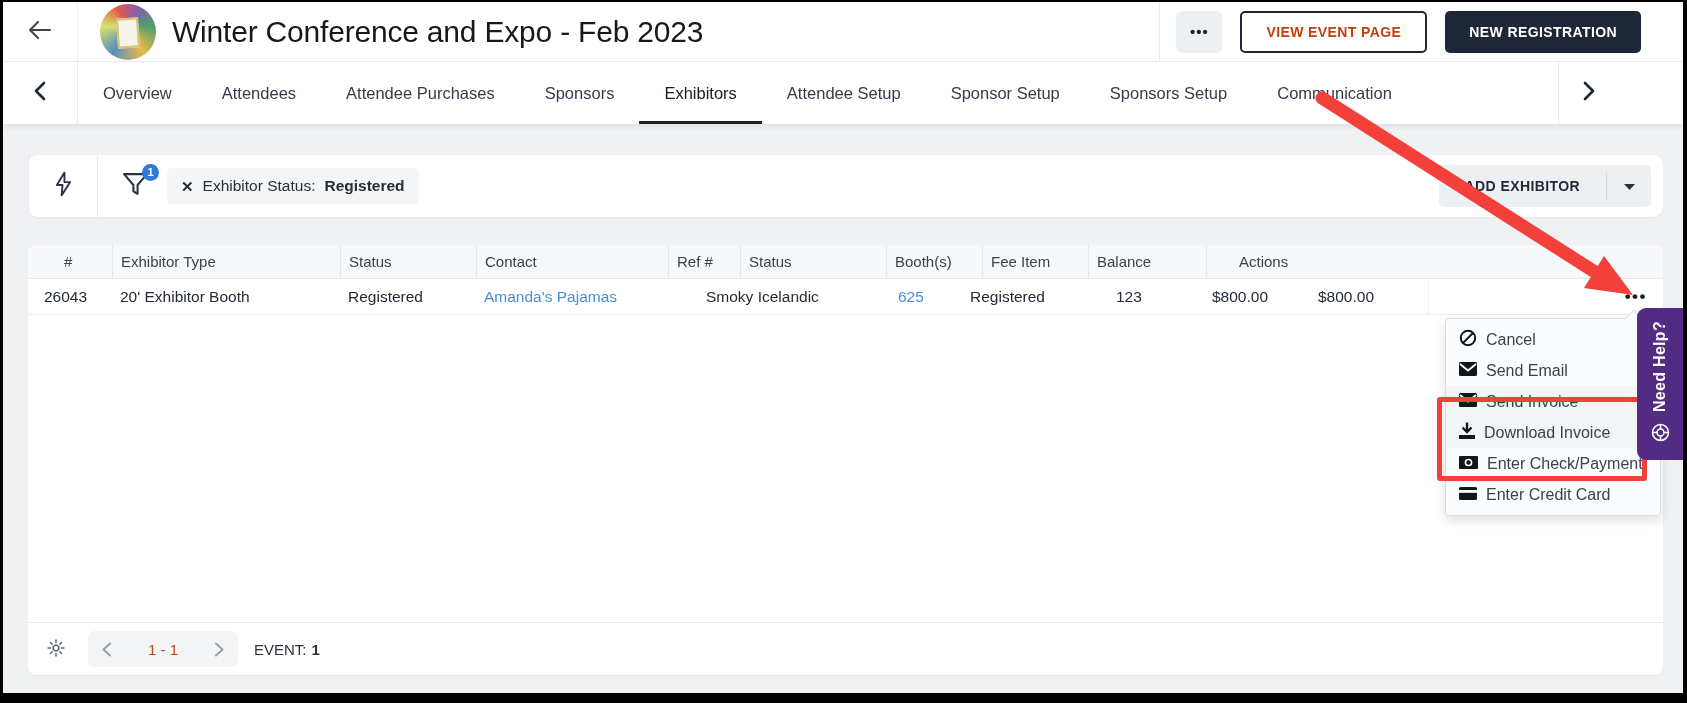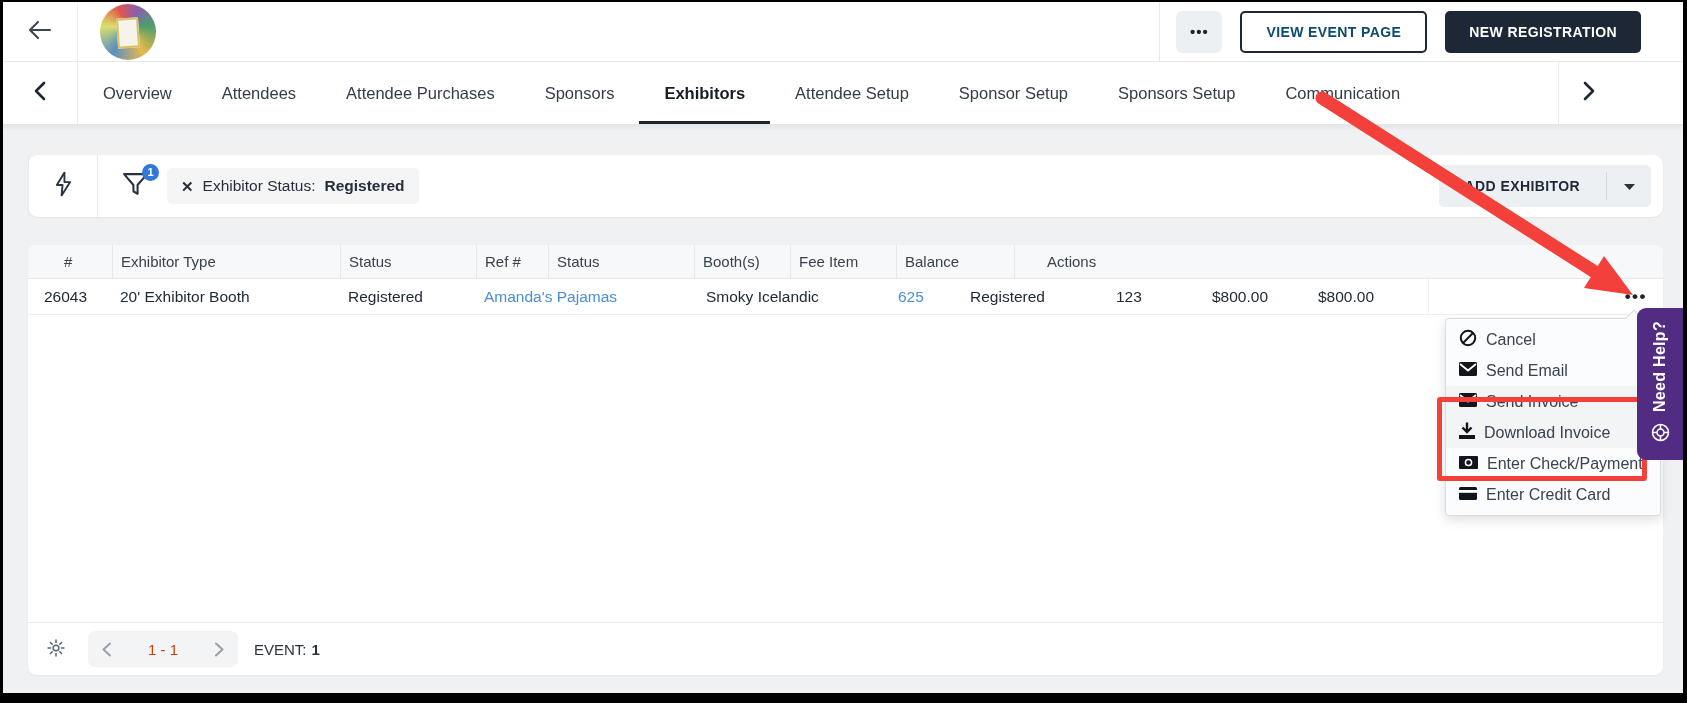--- a/index.html
+++ b/index.html
@@ -11,31 +11,31 @@
   .topbar { height:60px; background:#fff; display:flex; align-items:center; border-bottom:1px solid #e6e8ea; }
   .back-col { width:75px; height:100%; display:flex; align-items:center; justify-content:center; border-right:1px solid #eef0f2; cursor:pointer; }
   .avatar { flex:none; width:56px; height:56px; border-radius:50%; margin-left:22px; position:relative; overflow:hidden;
     background:conic-gradient(from 210deg at 50% 40%, #5a8fc0, #d8e26a, #e2574d, #8a5fae, #4da06b, #e8b84b, #5a8fc0); }
   .avatar-inner { position:absolute; left:50%; top:52%; width:22px; height:30px; transform:translate(-50%,-50%) rotate(-4deg); background:#f6f3ea; border:2px solid #d8c26a; }
   .page-title { font-size:30px; font-weight:500; color:#15191e; margin-left:16px; white-space:nowrap; letter-spacing:-.2px; }
   .topbar-right { margin-left:auto; display:flex; align-items:center; height:100%; padding-right:42px; }
   .topbar-divider { width:1px; height:100%; background:#e6e8ea; }
   .more-btn { margin-left:16px; width:46px; height:42px; border:none; background:#edf0f3; border-radius:6px; display:flex; align-items:center; justify-content:center; cursor:pointer; }
   .dots-glyph { font-size:15px; font-weight:900; color:#1d2633; letter-spacing:1px; line-height:1; }
-  .outline-btn { margin-left:18px; height:42px; padding:0 24px; background:#fff; border:2px solid #1d2735; border-radius:5px; font-family:inherit; font-size:14px; font-weight:700; color:#0c4a6e; letter-spacing:.4px; cursor:pointer; }
+  .outline-btn { margin-left:18px; height:42px; padding:0 24px; background:#fff; border:2px solid #1d2735; border-radius:5px; font-family:inherit; font-size:14px; font-weight:700; color:#c2410c; letter-spacing:.4px; cursor:pointer; }
   .dark-btn { margin-left:18px; height:42px; padding:0 24px; background:#1d2735; border:none; border-radius:5px; font-family:inherit; font-size:14px; font-weight:700; color:#fff; letter-spacing:.4px; cursor:pointer; }
 
   
   .tabbar { height:63px; background:#fff; display:flex; align-items:stretch; border-bottom:1px solid #e3e6e9; box-shadow:0 3px 4px rgba(0,0,0,.05); position:relative; z-index:5; }
   .tab-scroll { display:flex; align-items:center; cursor:pointer; }
   .tab-scroll.left { width:75px; justify-content:center; border-right:1px solid #e9ebee; }
   .tab-scroll.right { width:125px; justify-content:flex-start; padding-left:24px; border-left:1px solid #e9ebee; }
   .tabs { flex:1; display:flex; overflow:hidden; }
   .tab { display:flex; align-items:center; padding:3px 25px 0 25px; font-size:16.5px; color:#333d48; white-space:nowrap; border-bottom:3px solid transparent; cursor:pointer; }
-  .tab.active { font-weight:700; color:#161d26; border-bottom-color:#1d242e; }
+  .tab.active { font-weight:400; color:#161d26; border-bottom-color:#1d242e; }
 
   
   .search-card { margin:30px 20px 0 25px; height:62px; background:#fff; border-radius:10px; display:flex; align-items:center; box-shadow:0 1px 2px rgba(0,0,0,.05); position:relative; z-index:1; }
   .search-wrap { flex:0 0 539px; display:flex; align-items:center; height:100%; padding:0 16px 0 20px; }
   .search-input { flex:1; border:none; outline:none; font-family:inherit; font-size:16px; color:#333; background:transparent; }
   .search-input::placeholder { color:#8d96a0; }
   .vsep { width:1px; align-self:stretch; background:#e8eaed; }
   .bolt-wrap { width:68px; display:flex; justify-content:center; cursor:pointer; }
   .funnel-wrap { margin-left:24px; position:relative; cursor:pointer; }
   .badge { position:absolute; top:-8px; right:-10px; min-width:17px; height:17px; border-radius:50%; background:#3179d8; color:#fff; font-size:11px; font-weight:700; display:flex; align-items:center; justify-content:center; }
@@ -96,20 +96,21 @@
     <div class="back-col">
       <span>
         <svg width="22" height="18" viewBox="0 0 22 18" fill="none" stroke="#3a4552" stroke-width="2" stroke-linecap="round" stroke-linejoin="round">
               <path d="M9 1 L1 9 l8 8 M1 9 h20"></path>
             </svg>
       </span>
     </div>
     <div class="avatar">
           <div class="avatar-inner"></div>
         </div>
+    <h1 class="page-title">Winter Conference and Expo - Feb 2023</h1>
     <div class="topbar-right">
       <div class="topbar-divider"></div>
       <button class="more-btn">
         <span class="dots-glyph">•••</span>
       </button>
       <button class="outline-btn">VIEW EVENT PAGE</button>
       <button class="dark-btn">NEW REGISTRATION</button>
     </div>
   </header>
 
@@ -165,20 +166,21 @@
               </svg></span>
       </div>
     </div>
   </div>
 
   <div class="table-card">
     <div class="thead">
       <div class="th first c0">#</div>
       <div class="th c1">Exhibitor Type</div>
       <div class="th c2">Status</div>
+      <div class="th c4">Contact</div>
       <div class="th c5">Ref #</div>
       <div class="th c6">Status</div>
       <div class="th c7">Booth(s)</div>
       <div class="th c8">Fee Item</div>
       <div class="th c9">Balance</div>
       <div class="th c10">Actions</div>
     </div>
     <div class="trow">
       <div class="td first c0">26043</div>
       <div class="td c1">20' Exhibitor Booth</div>

